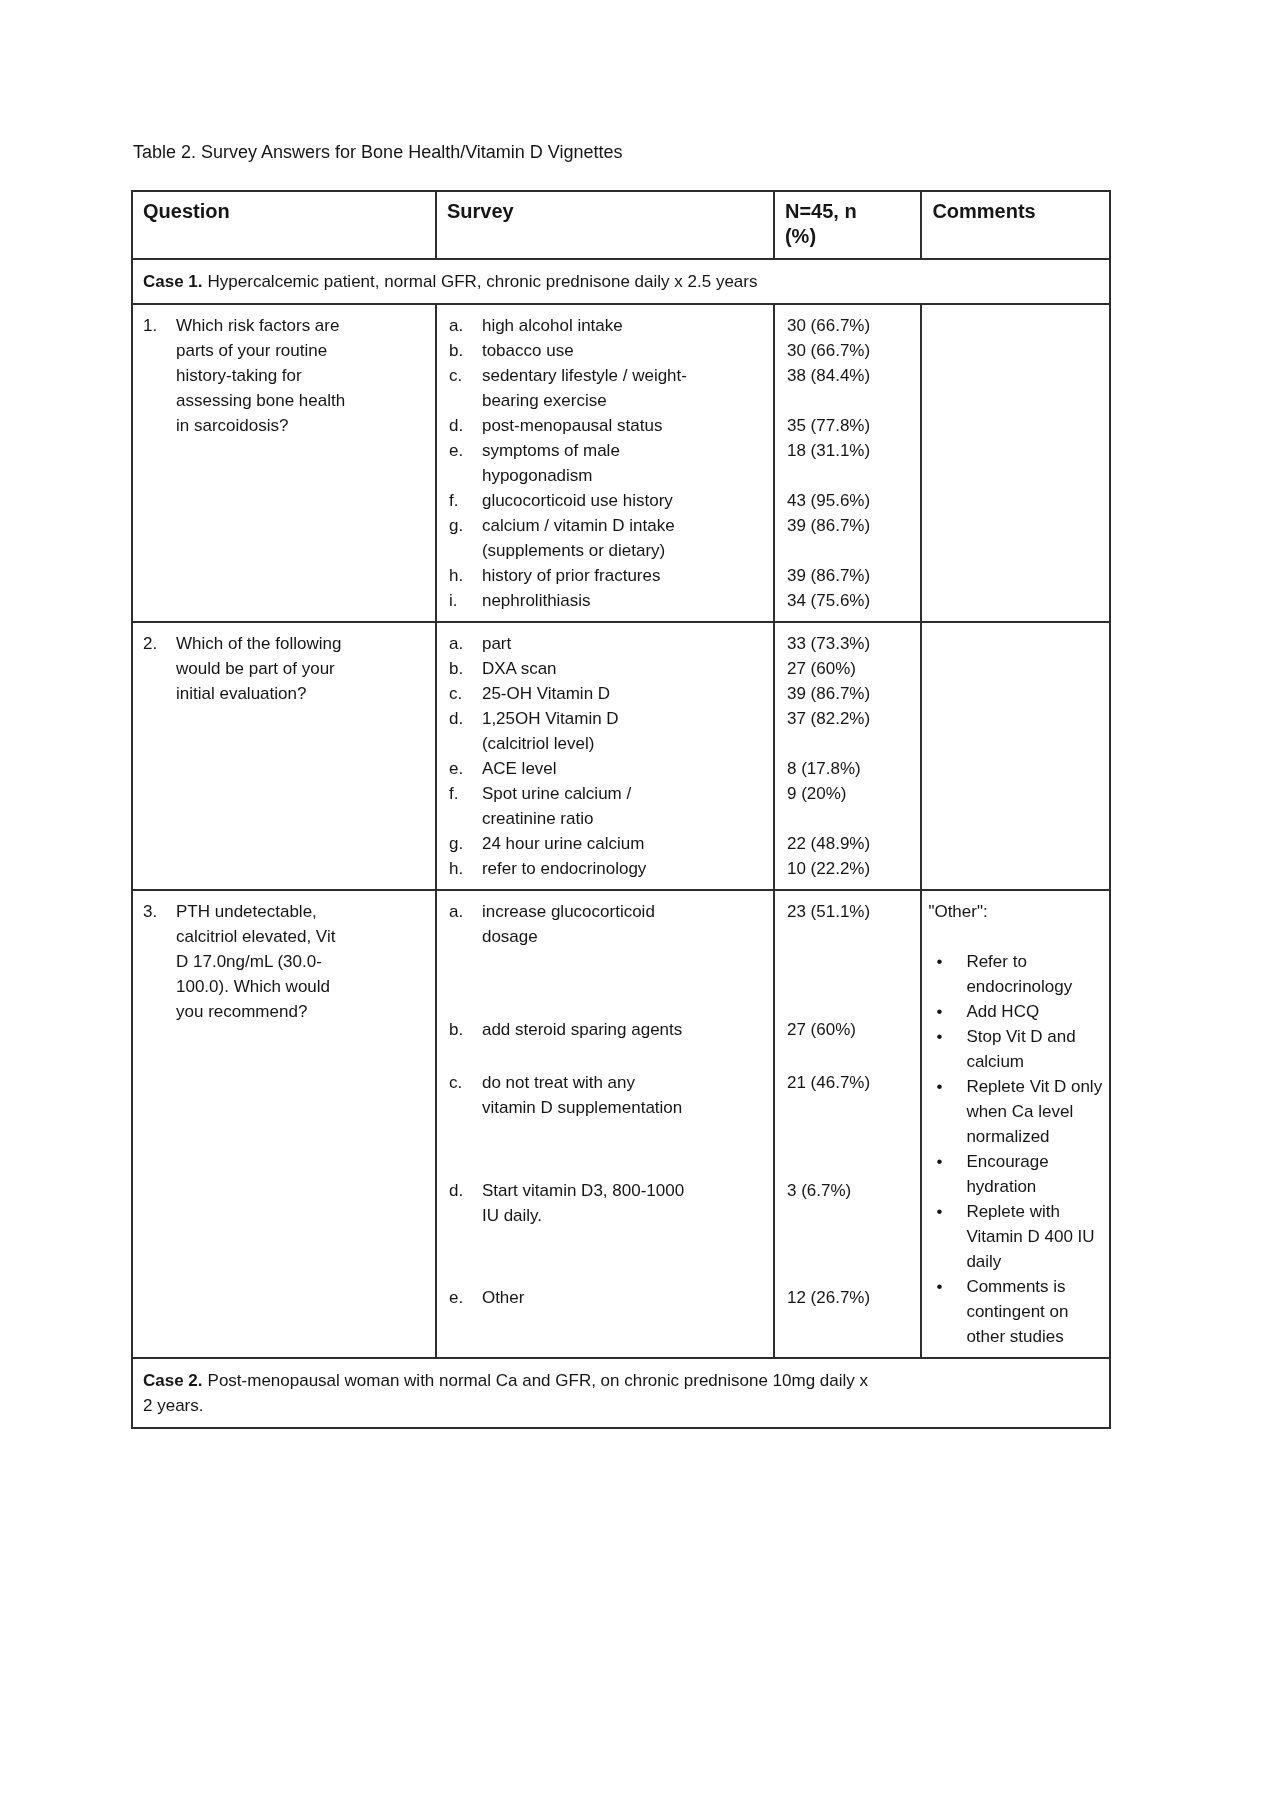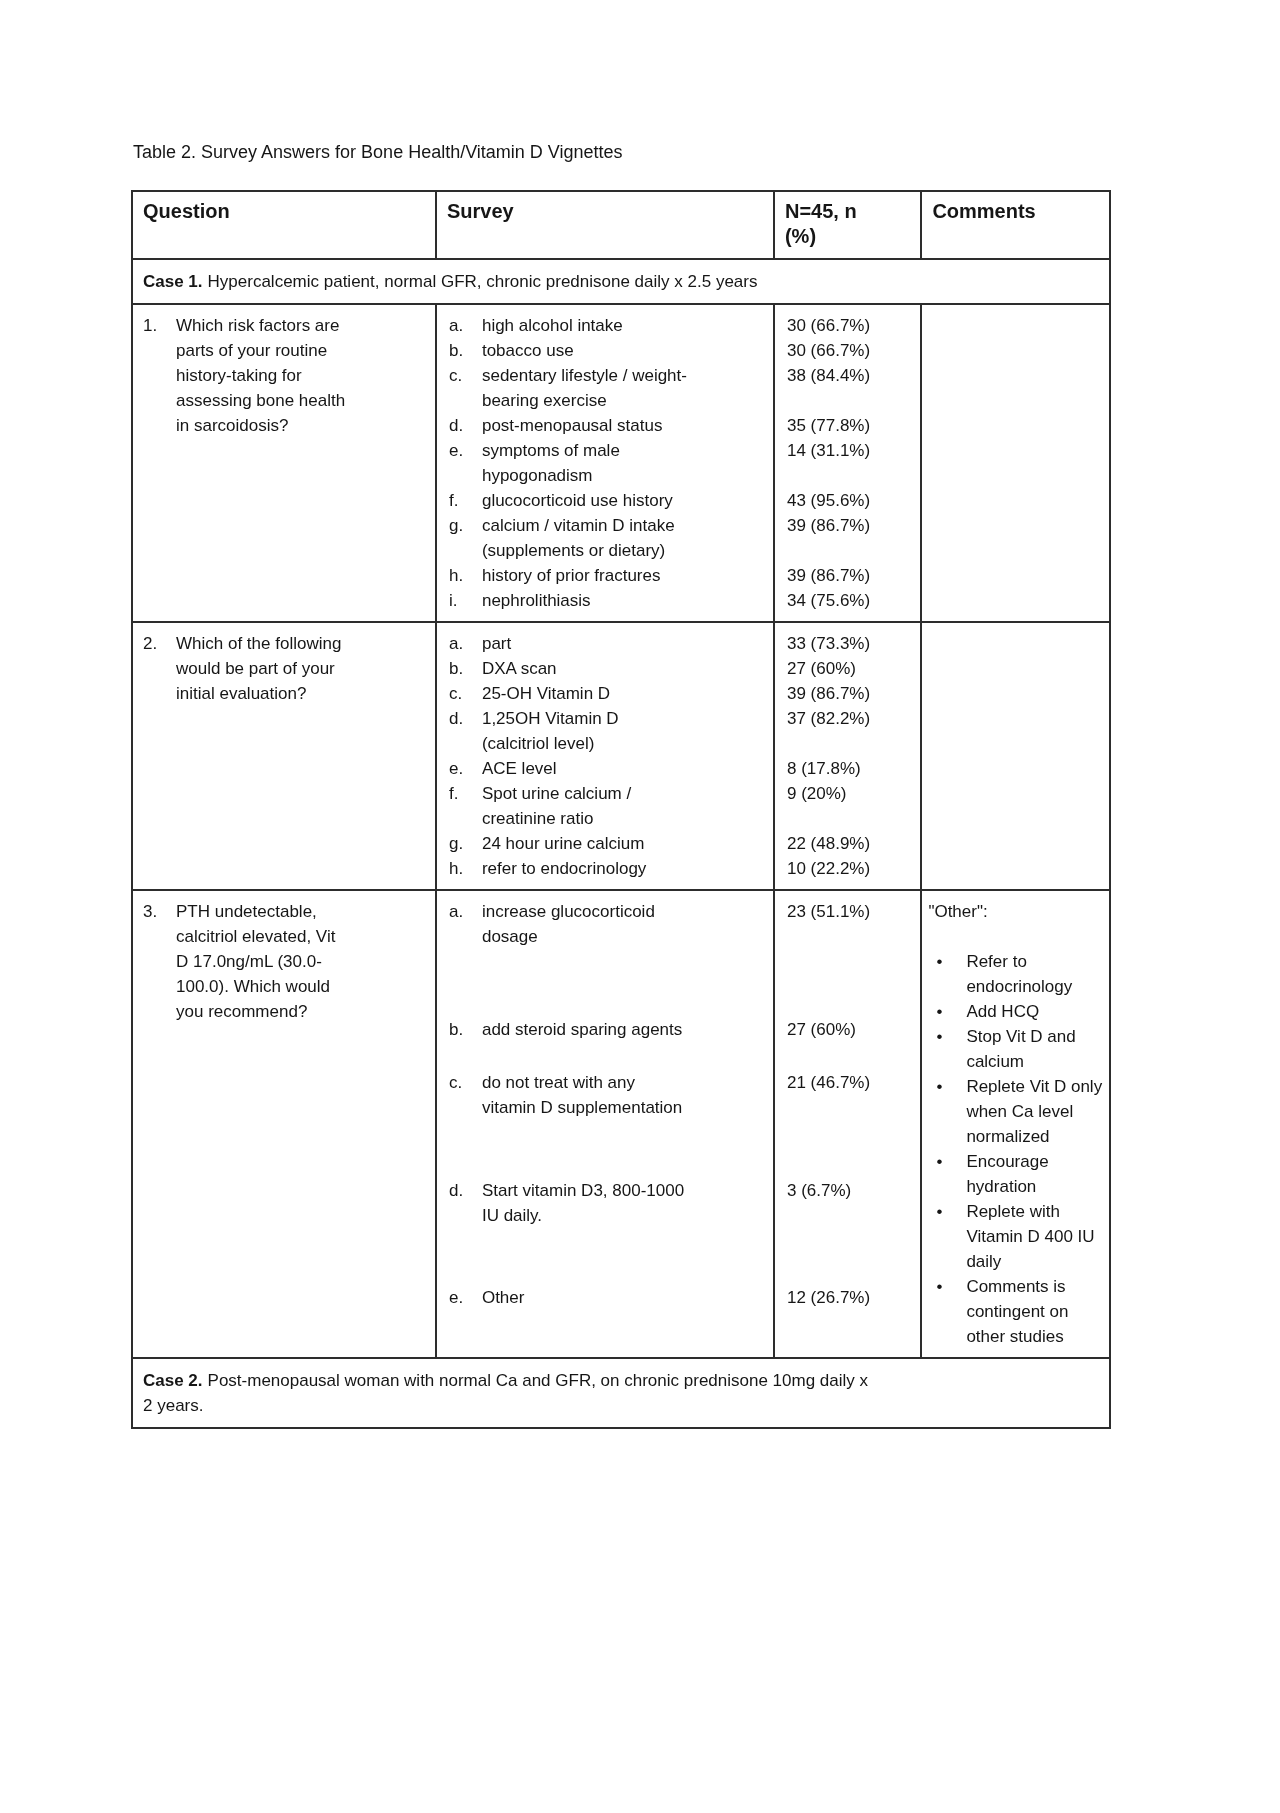--- a/index.html
+++ b/index.html
@@ -138,21 +138,21 @@
           <td class="ncell">35 (77.8%)</td>
         </tr>
         <tr class="ans-row">
           <td class="acell">
             <div class="hang">
               <span class="num">e.</span>
               <span class="txt">symptoms of male
 hypogonadism</span>
             </div>
           </td>
-          <td class="ncell">14 (31.1%)</td>
+          <td class="ncell">18 (31.1%)</td>
         </tr>
         <tr class="ans-row">
           <td class="acell">
             <div class="hang">
               <span class="num">f.</span>
               <span class="txt">glucocorticoid use history</span>
             </div>
           </td>
           <td class="ncell">43 (95.6%)</td>
         </tr>

